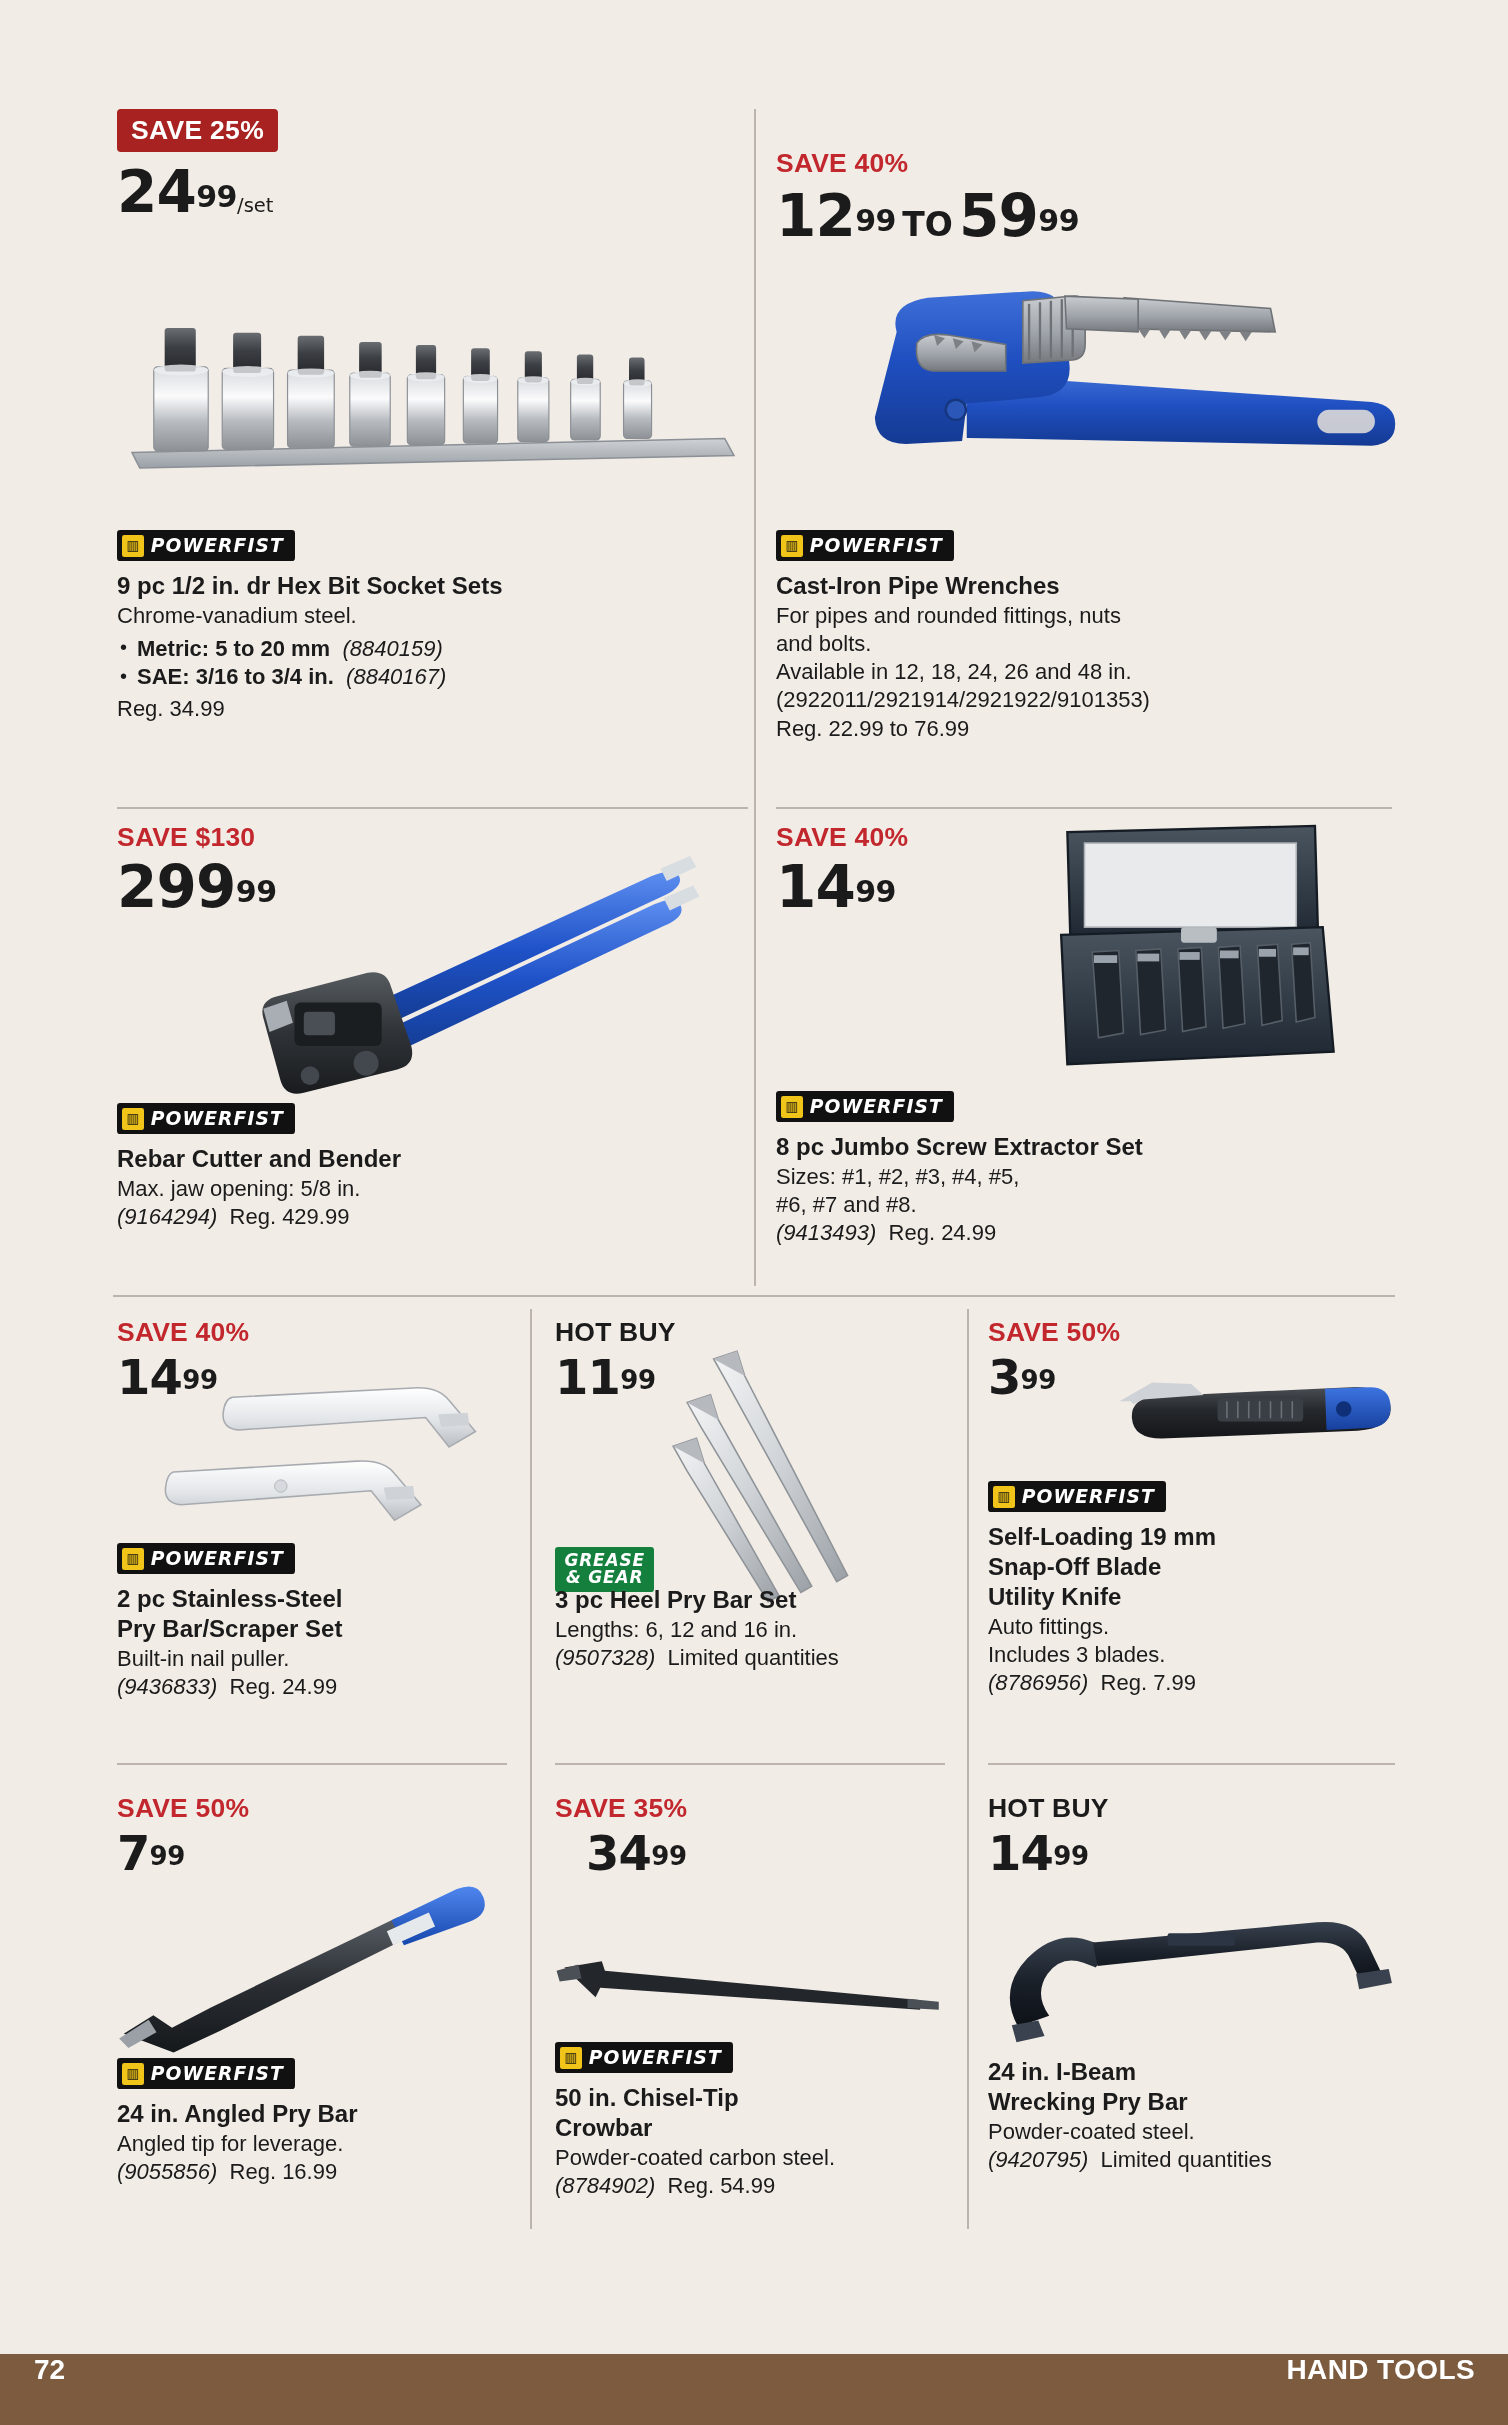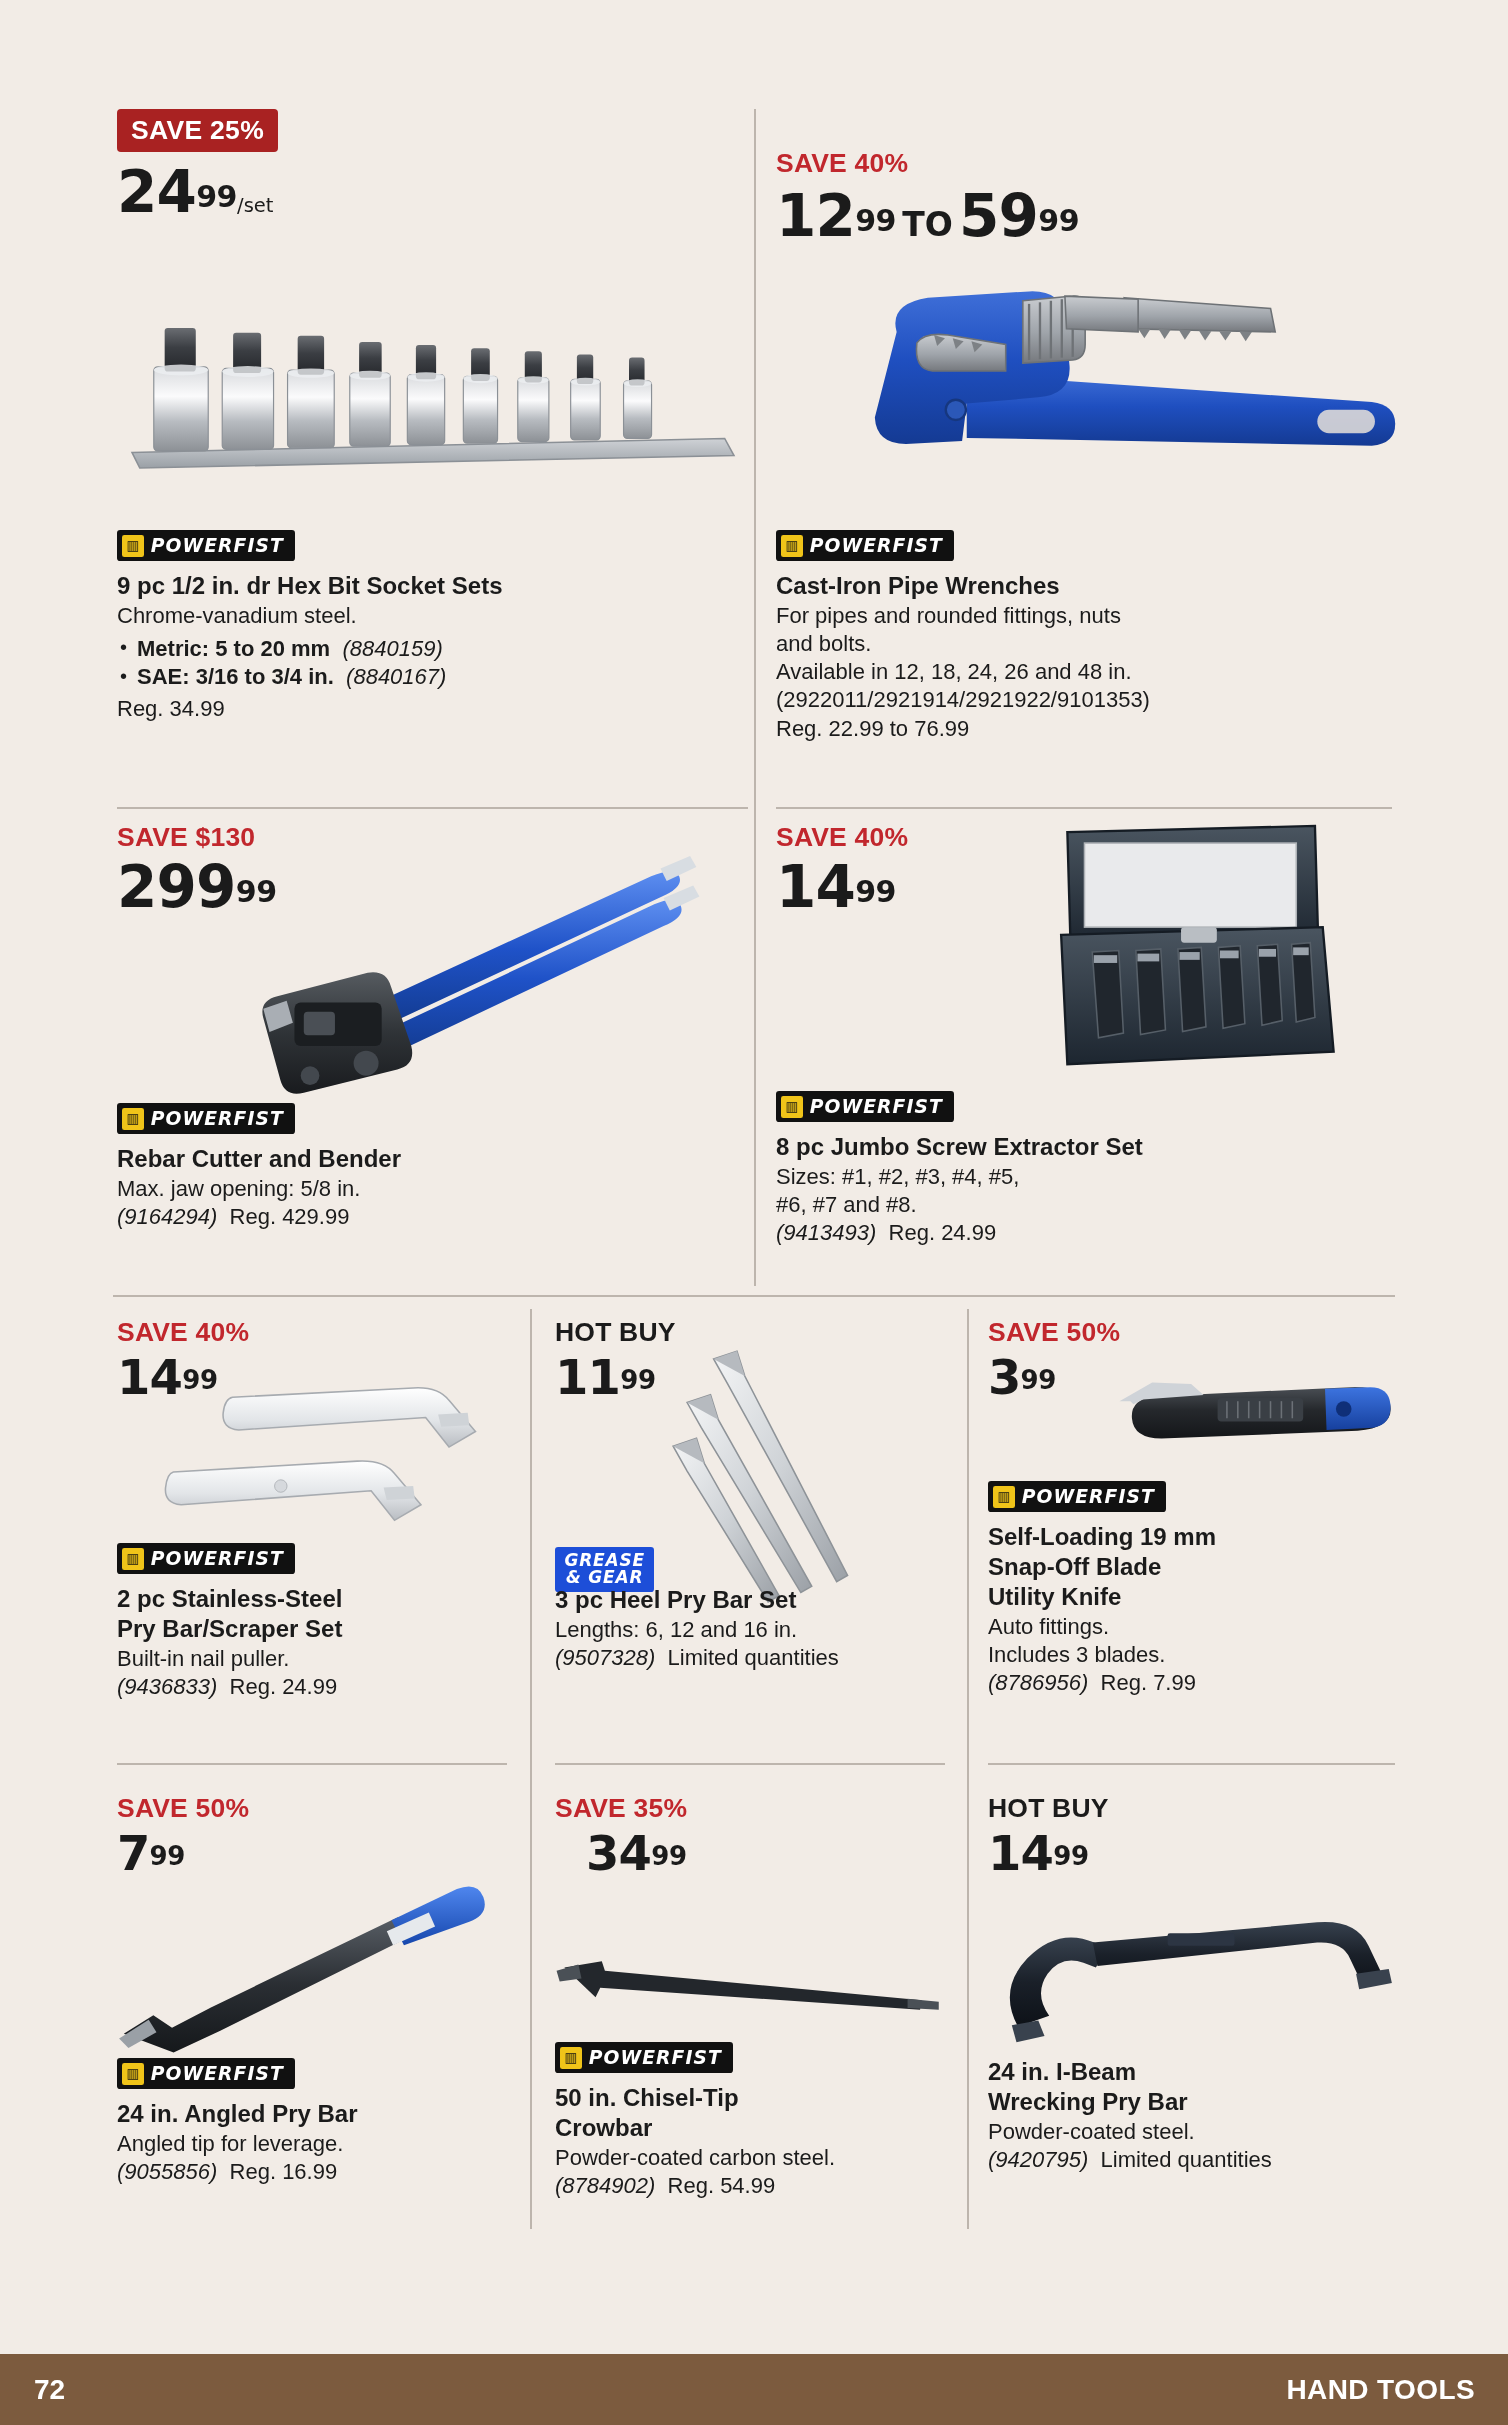--- a/index.html
+++ b/index.html
@@ -87,37 +87,37 @@
     display:flex; align-items:center; justify-content:center;
     color:#111; font-size:13.3px; font-weight:bold; line-height:1;
     font-family:"DejaVu Sans", sans-serif;
   }
   .brand .bname {
     color:#fff; font-weight:bold; font-size:18.7px;
     letter-spacing:1.1px; font-family:"DejaVu Sans", sans-serif;
     font-style:italic;
   }
   .brand-gg {
-    display:inline-block; background:#1d4ed8; border-radius:3.1px;
+    display:inline-block; background:#15803d; border-radius:3.1px;
     padding:4.7px 9.4px 5.5px 9.4px; text-align:center; line-height:1.02;
   }
   .brand-gg span {
     display:block; color:#fff; font-weight:bold; font-size:17px;
     letter-spacing:0.8px; font-family:"DejaVu Sans", sans-serif; font-style:italic;
   }
 
   
   .hline { position:absolute; background:#bdb5ad; height:1.6px; }
   .vline { position:absolute; background:#bdb5ad; width:1.6px; }
 
   
   .footer {
     position:absolute; left:0; right:0; bottom:0; height:72px;
     background:#7c5b3e;
-    display:flex; align-items:center; justify-content:space-between;
+    display:flex; align-items:flex-start; justify-content:space-between;
     padding:0 34px;
   }
   .footer .pg { color:#fff; font-weight:bold; font-size:28px; }
   .footer .sect { color:#fff; font-weight:bold; font-size:28px; letter-spacing:0.4px;}
 
   
   .blk { position:absolute; }
 
   
   .art { position:absolute; }

